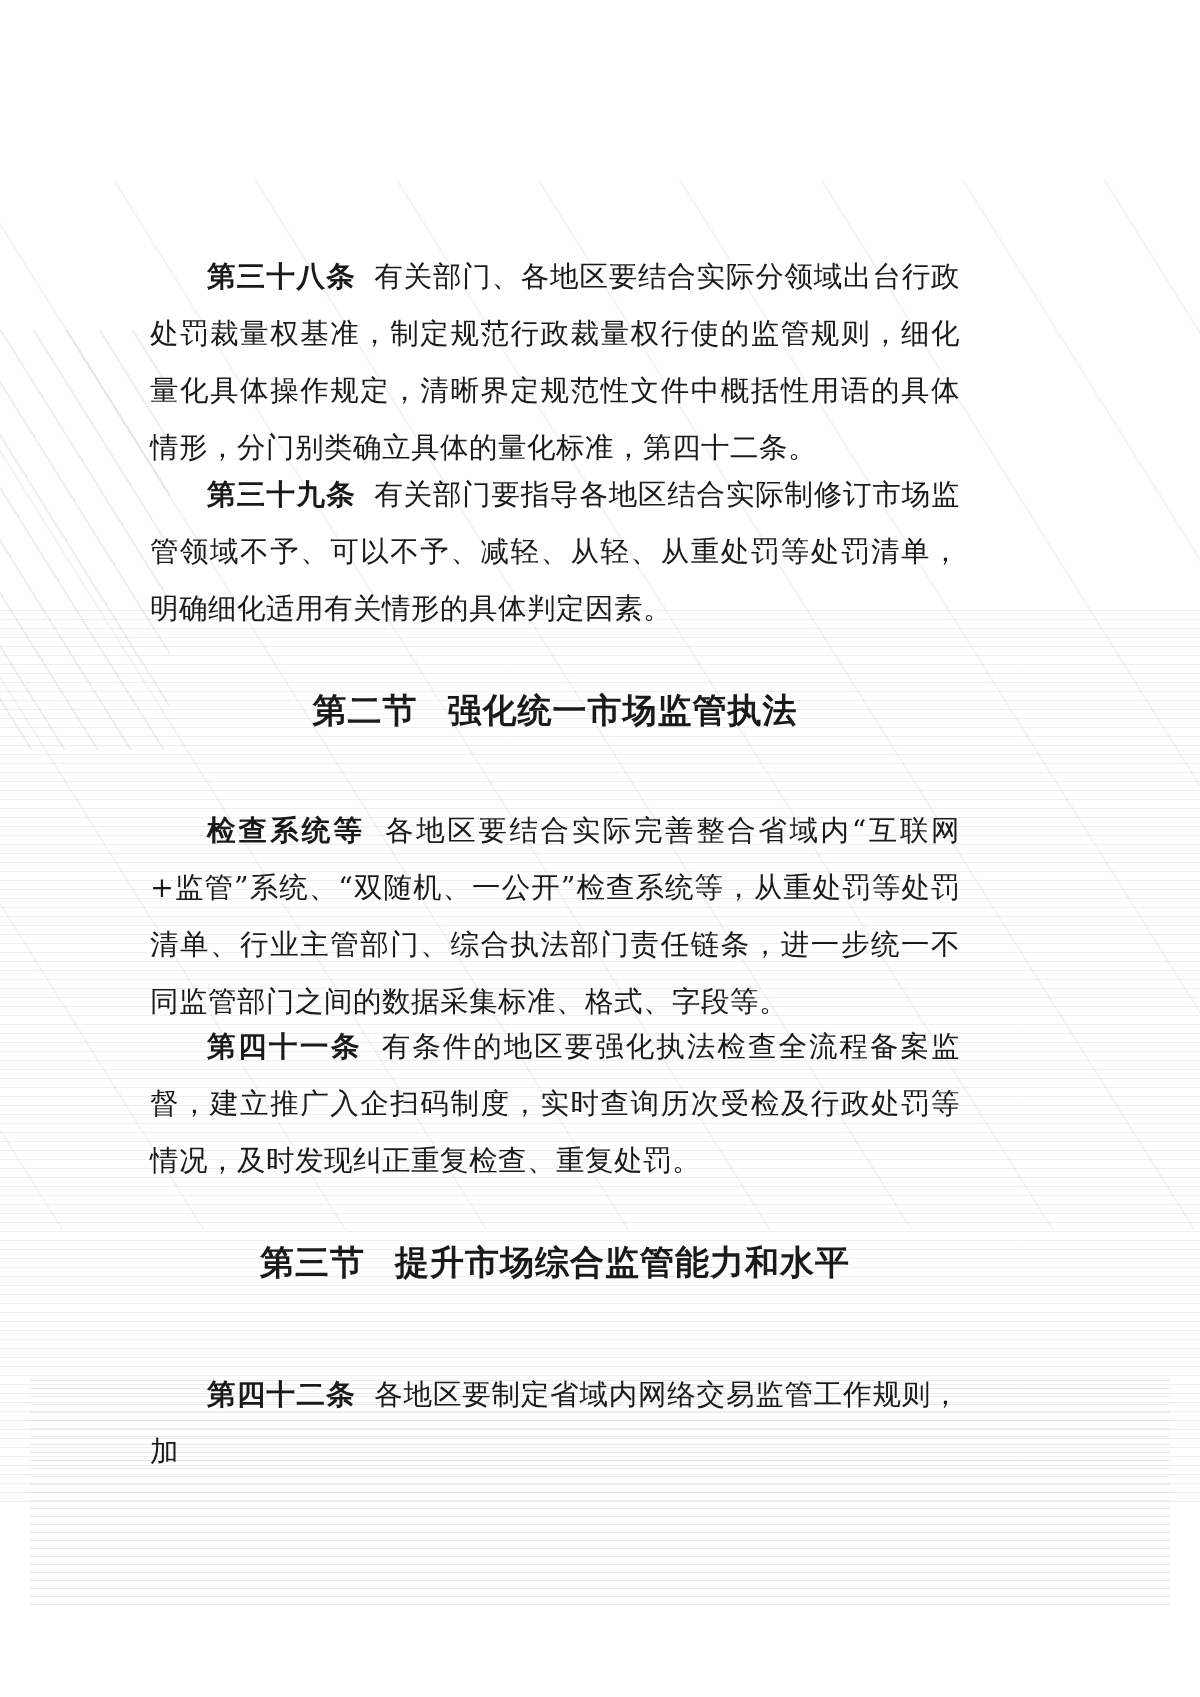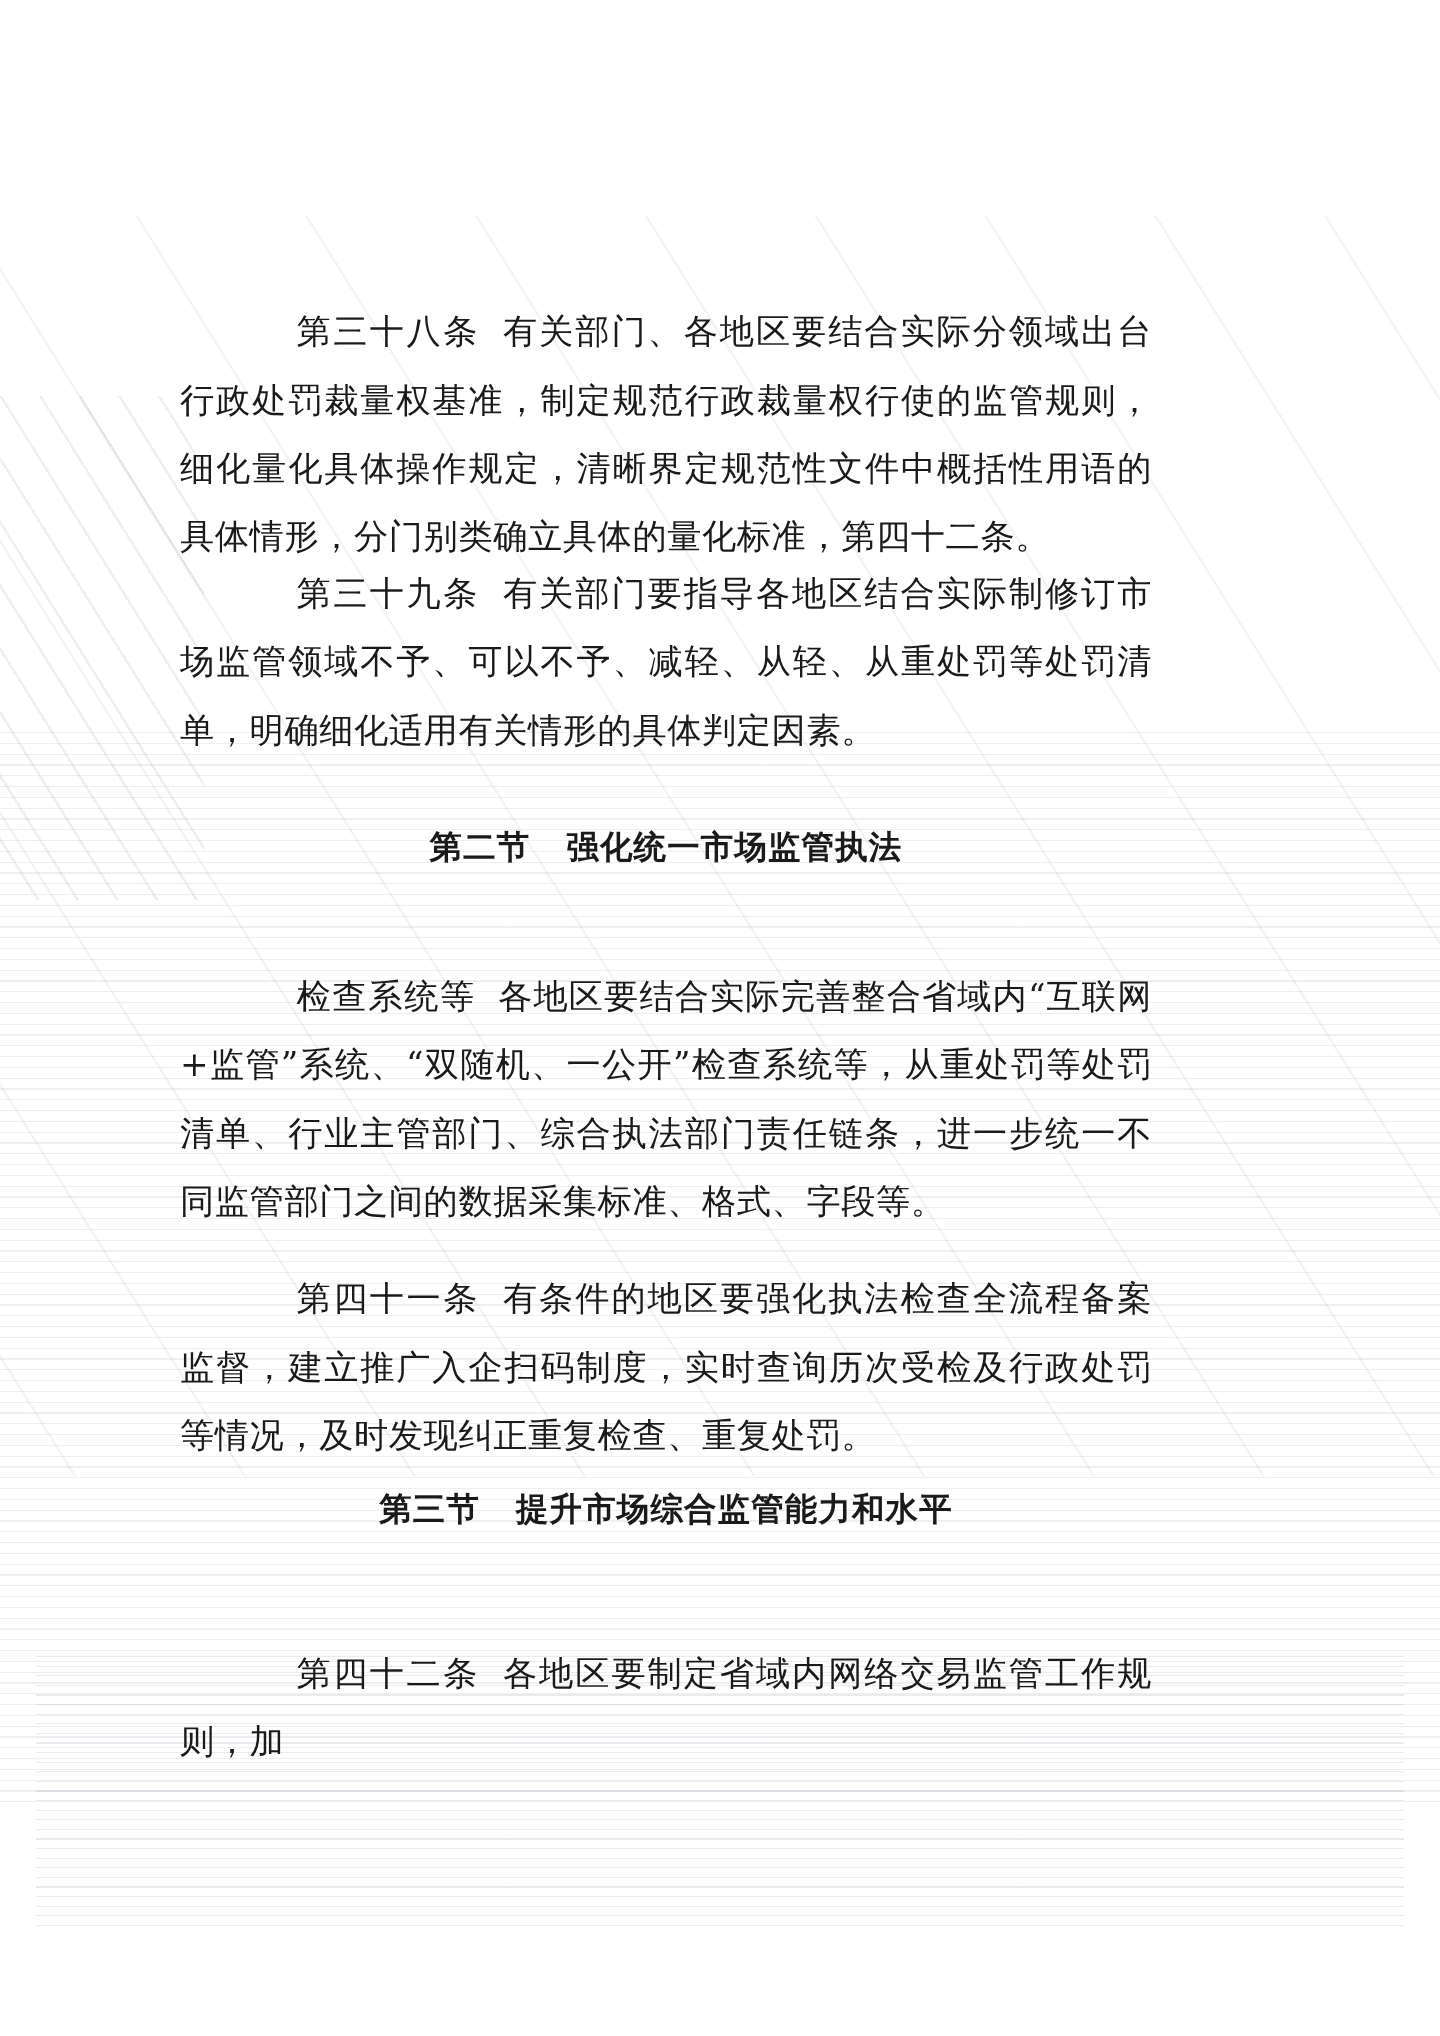--- a/index.html
+++ b/index.html
@@ -87,46 +87,45 @@
   .para {
     font-size: 28.5px;
     line-height: 57px;
     letter-spacing: 0.5px;
     text-align: justify;
     text-justify: inter-ideograph;
     margin: 0;
     text-indent: 57px;
   }
   .para .art-no {
-    font-weight: normal;
+    font-weight: bold;
     letter-spacing: 1px;
-    margin-left: 40px;
   }
   .para .gap {
     display: inline-block;
     width: 18px;
   }
 
   .section-heading {
-    font-size: 27px;
+    font-size: 34px;
     font-weight: bold;
     text-align: center;
     letter-spacing: 1px;
     margin: 0;
   }
   .section-heading .sp {
     display: inline-block;
     width: 30px;
   }
 
   .blk-p1 { position: absolute; left: 0;  top: 248px;  width: 810px; }
   .blk-p2 { position: absolute; left: 0;  top: 466px;  width: 810px; }
   .blk-h1 { position: absolute; left: 0;  top: 688px;  width: 810px; }
   .blk-p3 { position: absolute; left: 0;  top: 802px;  width: 810px; }
-  .blk-p4 { position: absolute; left: 0;  top: 1054px; width: 810px; }
+  .blk-p4 { position: absolute; left: 0;  top: 1018px; width: 810px; }
   .blk-h2 { position: absolute; left: 0;  top: 1240px; width: 810px; }
   .blk-p5 { position: absolute; left: 0;  top: 1366px; width: 810px; }
 </style>
 </head>
 <body>
 
 <div class="texture-diagonals"></div>
 <div class="texture-edge-left"></div>
 <div class="texture-lines"></div>
 <div class="texture-bottom"></div>

